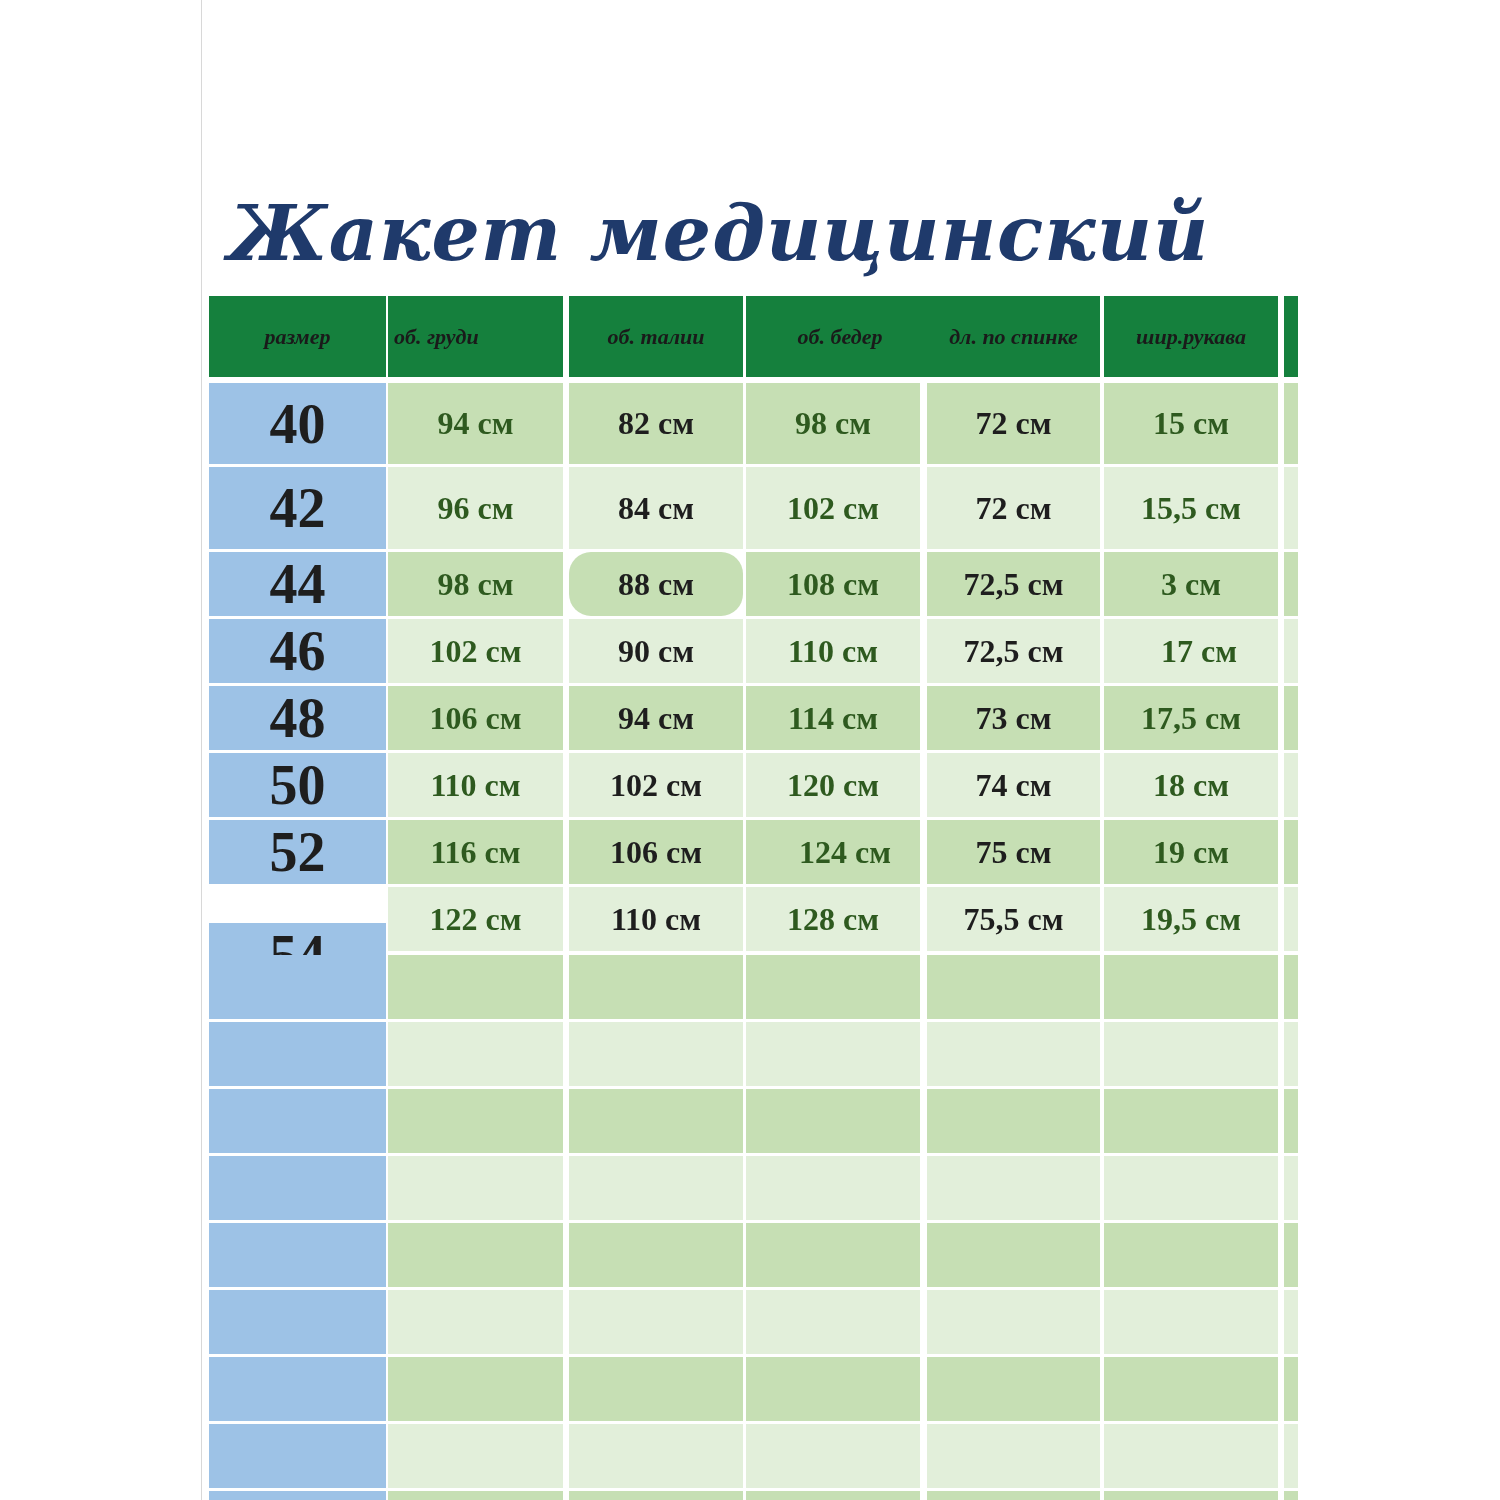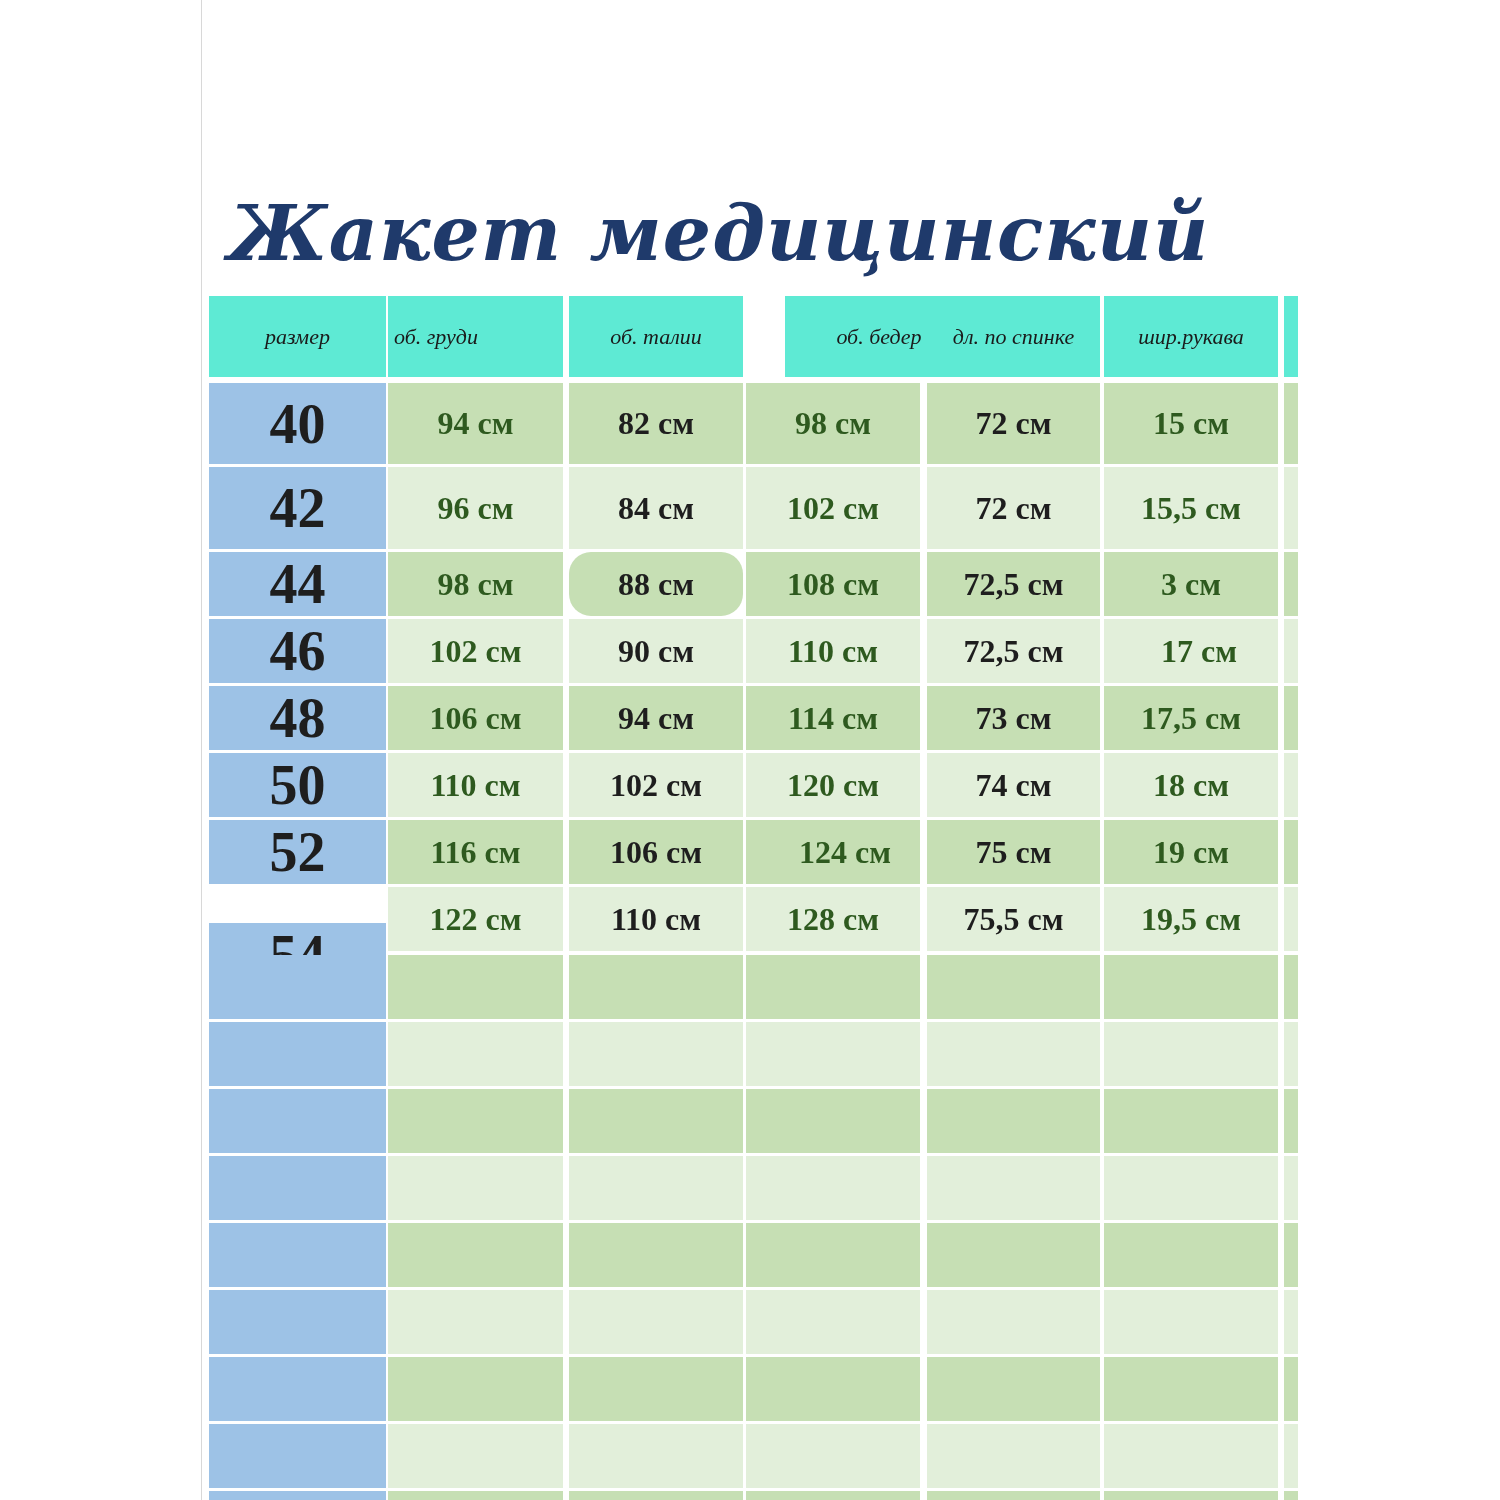--- a/index.html
+++ b/index.html
@@ -23,21 +23,21 @@
       position: absolute; left: 209px; top: 296px;
       width: 1089px; height: 1204px; overflow: hidden;
     }
     .row { position: absolute; left: 0; height: 10px; }
     .cell {
       position: absolute; top: 0; height: 100%;
       display: flex; align-items: center; justify-content: center;
       box-sizing: border-box; white-space: nowrap;
     }
     .hdr .cell {
-      background: #5eead4; font-style: italic; font-weight: normal;
+      background: #15803d; font-style: italic; font-weight: bold;
       font-size: 22px; color: #1a1a1a;
     }
     .hdr .cell.left-align { justify-content: flex-start; padding-left: 6px; }
     .size-cell {
       background: #9dc2e6; font-weight: bold; font-size: 56px; color: #1e1e1e;
     }
     .val { font-weight: bold; font-size: 32px; }
     .val.green { color: #2e5a1f; }
     .val.dark { color: #1e1e1e; }
     .row.odd .val, .row.odd .fill { background: #c6dfb4; }
@@ -49,21 +49,21 @@
 <div class="page-edge"></div>
 
 <div class="title">Жакет медицинский</div>
 
 <div class="table">
 
   <div class="row hdr" style="top:0;height:81px;width:1089px;">
     <div class="cell" style="left:0;width:177px;">размер</div>
     <div class="cell left-align" style="left:179px;width:175px;">об. груди</div>
     <div class="cell" style="left:360px;width:174px;">об. талии</div>
-    <div class="cell" style="left:537px;width:188px;margin-left:39px;">об. бедер</div>
+    <div class="cell" style="left:537px;width:188px;">об. бедер</div>
     <div class="cell" style="left:718px;width:173px;">дл. по спинке</div>
     <div class="cell" style="left:895px;width:174px;">шир.рукава</div>
     <div class="cell" style="left:1075px;width:14px;"></div>
   </div>
 
   <div class="row odd" style="top:87px;height:81px;width:1089px;padding-left:12px;">
     <div class="cell size-cell" style="left:0;width:177px;">40</div>
     <div class="cell val green" style="left:179px;width:175px;">94 см</div>
     <div class="cell val dark" style="left:360px;width:174px;">82 см</div>
     <div class="cell val green" style="left:537px;width:174px;">98 см</div>

